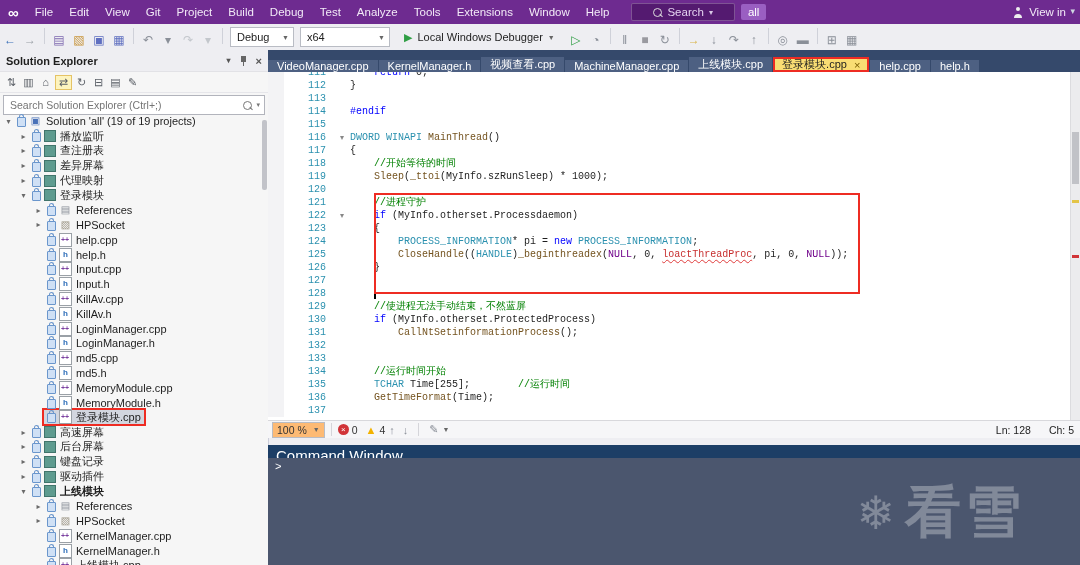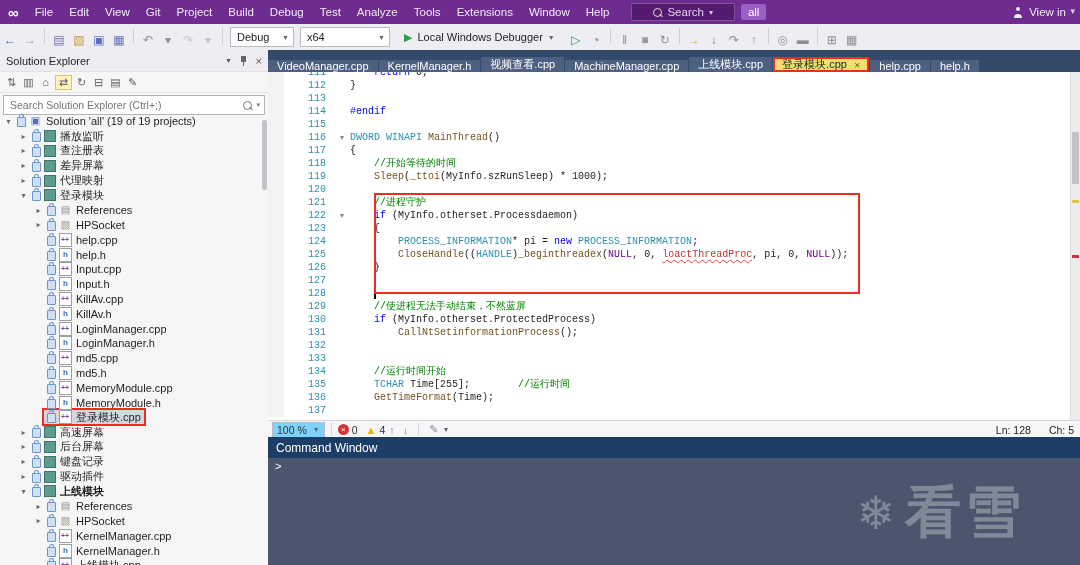--- a/index.html
+++ b/index.html
@@ -22,21 +22,21 @@
   #toolbar{position:absolute;left:0;top:24px;width:1080px;height:26px;background:#eeeef2;border-bottom:1px solid #d2d4dc;display:flex;align-items:center;font-size:11px;color:#333;}
   .tb-icon{display:inline-block;min-width:16px;text-align:center;font-size:12px;margin:0 2px;cursor:default;}
   .tb-sep{display:inline-block;width:1px;height:16px;background:#cfd1d9;margin:0 4px;}
   .combo{display:flex;align-items:center;justify-content:space-between;background:#fff;border:1px solid #b9bcc4;height:18px;padding:0 4px 0 6px;margin:0 3px;font-size:11px;color:#222;}
   .combo .arr{font-size:7px;color:#666;margin-left:8px;}
   .runbtn{display:flex;align-items:center;gap:5px;height:20px;padding:0 7px;margin:0 4px;color:#1e1e1e;}
   .runbtn .play{color:#2f9e44;font-size:11px;}
   .runbtn .arr{font-size:7px;color:#666;}
   
   #solution-explorer{position:absolute;left:0;top:50px;width:268px;bottom:0;background:#f6f6f6;border-right:1px solid #cccedb;overflow:hidden;}
-  .se-header{height:21px;background:#eeeef2;display:flex;align-items:center;font-size:11px;color:#1e1e1e;padding:0 6px;border-bottom:1px solid #e2e2e6;}
+  .se-header{height:21px;background:#eeeef2;display:flex;align-items:center;font-size:11px;color:#1e1e1e;padding:0 6px;border-bottom:1px solid #e2e2e6;font-weight:bold;}
   .se-hicons{margin-left:auto;display:flex;align-items:center;gap:8px;color:#555;}
   .se-hicons .dn{font-size:8px;}
   .pin-icon{position:relative;width:9px;height:11px;display:inline-block;}
   .pin-icon::before{content:"";position:absolute;left:2px;top:1px;width:5px;height:6px;background:#666;}
   .pin-icon::after{content:"";position:absolute;left:4px;top:7px;width:1px;height:4px;background:#666;}
   .se-toolbar{height:20px;display:flex;align-items:center;gap:2px;padding:0 4px;border-bottom:1px solid #e6e6ea;}
   .se-tbi{display:inline-block;min-width:15px;text-align:center;font-size:11px;color:#5a5f66;cursor:default;}
   .se-tbi.hl{background:#fdf4bf;border:1px solid #e5c365;}
   .se-search{margin:2px 3px;height:18px;background:#fff;border:1px solid #b2b4bc;display:flex;align-items:center;padding:0 4px;}
   .se-search input{flex:1;border:none;outline:none;font-size:10.5px;color:#333;font-family:"Liberation Sans",sans-serif;background:transparent;}
@@ -84,30 +84,30 @@
   .tk-mc{color:#6f008a;}
   .tk-er{color:#c72e2e;text-decoration:underline wavy #e03c3c 1px;text-underline-offset:2px;}
   .cursor{display:inline-block;width:1.5px;height:11px;background:#000;vertical-align:middle;}
   #code-annotation{position:absolute;left:374px;top:193px;width:482px;height:97px;border:2px solid #ee2c23;pointer-events:none;z-index:40;}
   .ed-scroll{position:absolute;right:0;top:72px;width:9px;height:348px;background:#ececee;border-left:1px solid #dcdcdf;}
   .ed-thumb{position:absolute;left:1px;right:1px;top:60px;height:52px;background:#c1c2c7;}
   .ed-mark-y{position:absolute;left:1px;right:1px;top:128px;height:3px;background:#e3c447;}
   .ed-mark-r{position:absolute;left:1px;right:1px;top:183px;height:3px;background:#d13438;}
   
   #indicator{position:absolute;left:268px;top:420px;right:0;height:17px;background:#f6f6f8;border-top:1px solid #d8d8dc;display:flex;align-items:center;font-size:10.5px;color:#333;}
-  .zoom{display:flex;align-items:center;background:#7dd3fc;border:1px solid #b9bcc4;height:14px;padding:0 4px;margin-left:4px;gap:6px;}
+  .zoom{display:flex;align-items:center;background:#fdba74;border:1px solid #b9bcc4;height:14px;padding:0 4px;margin-left:4px;gap:6px;}
   .zoom .arr{font-size:7px;color:#666;}
   .ind-sep{width:1px;height:13px;background:#d5d5da;margin:0 6px;}
   .err-badge{width:11px;height:11px;border-radius:50%;background:#d13438;color:#fff;font-size:8px;line-height:11px;text-align:center;display:inline-block;margin-right:3px;}
   .warn-glyph{color:#f2b200;font-size:11px;margin:0 3px 0 8px;}
   .ind-ico{color:#8a8f98;font-size:11px;margin:0 4px;}
   .lnch{margin-left:auto;display:flex;gap:18px;padding-right:6px;color:#1e1e1e;}
   
   #cmdwin{position:absolute;left:268px;top:437px;right:0;bottom:0;}
-  .cw-header{height:21px;background:#1c3e66;color:#fff;font-size:12px;display:flex;align-items:center;padding:0 8px;}
+  .cw-header{height:21px;background:#1c3e66;color:#fff;font-size:15px;display:flex;align-items:center;padding:0 8px;margin-top:8px;}
   .cw-body{position:absolute;left:0;top:21px;right:0;bottom:0;background:#4b566e;color:#e8e8e8;}
   .cw-prompt{position:absolute;left:7px;top:3px;font-family:"Liberation Mono",monospace;font-size:11px;color:#fff;}
   .watermark{position:absolute;right:55px;bottom:14px;display:flex;align-items:center;gap:10px;color:rgba(255,255,255,.30);}
   .watermark .flake{font-size:46px;}
   .watermark .wm-text{font-size:56px;font-weight:bold;letter-spacing:4px;}
 </style>
 </head>
 <body>
 
 <div id="menubar">

